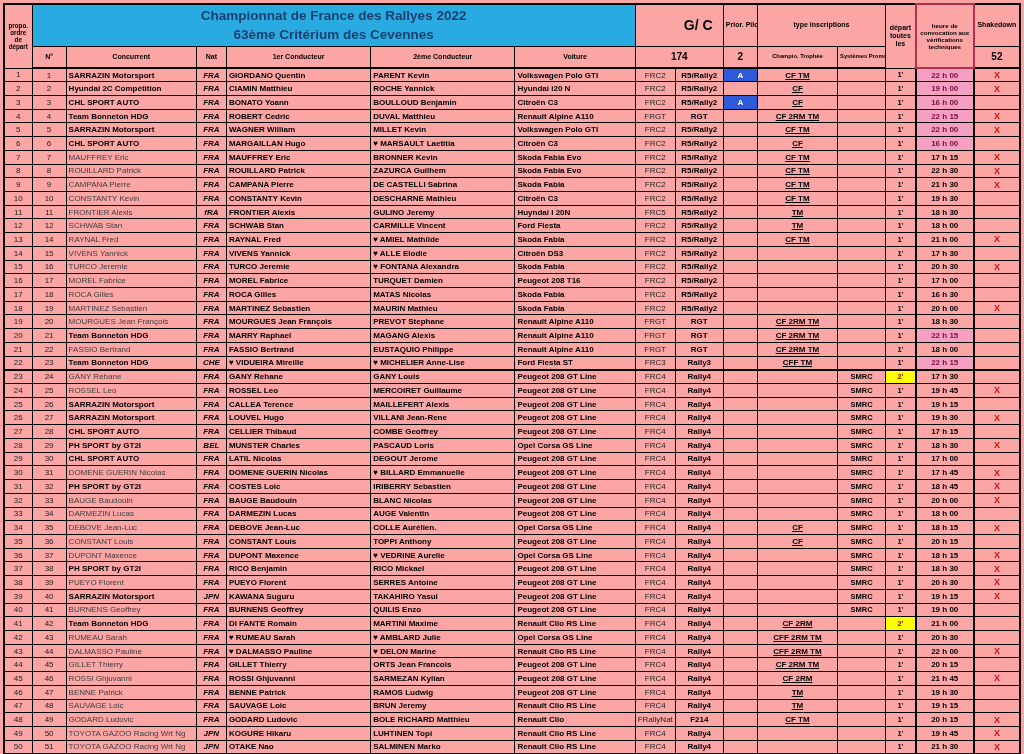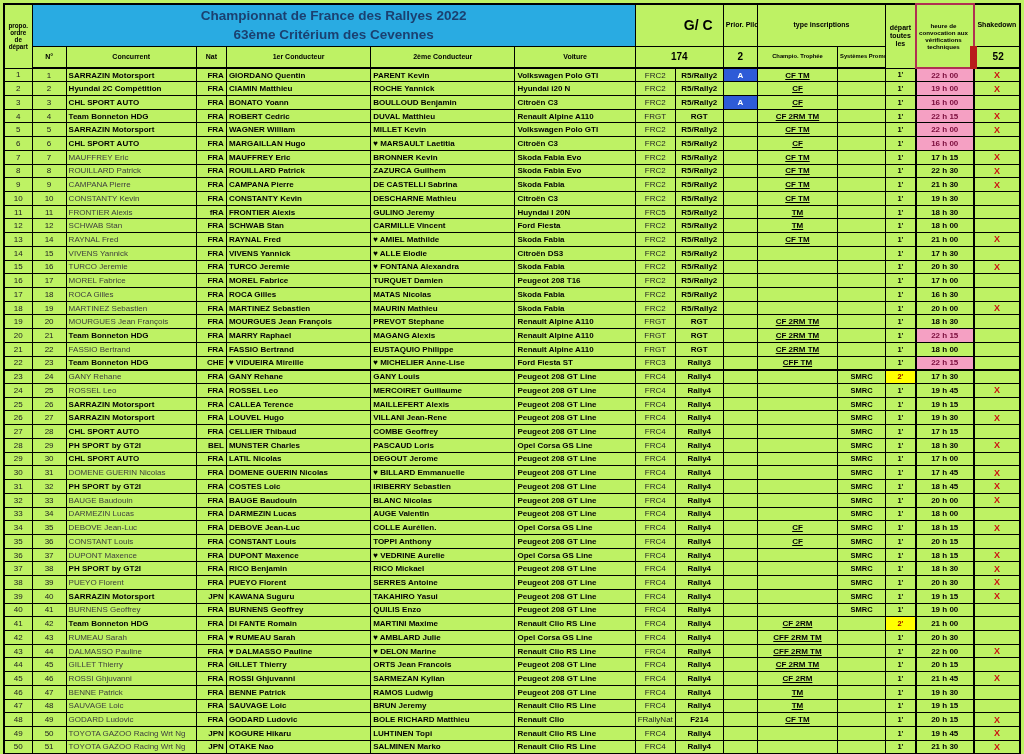--- a/index.html
+++ b/index.html
@@ -1,44 +1,44 @@
 <!DOCTYPE html>
 <html><head>
 <meta charset="utf-8">
 <style>
   html,body{margin:0;padding:0;background:#fff;}
   body{font-family:"Liberation Sans", sans-serif; -webkit-font-smoothing:antialiased;}
-  .sheet{width:1024px;height:754px;box-sizing:border-box;padding:3px;background:#bef264;}
+  .sheet{width:1024px;height:754px;box-sizing:border-box;padding:3px;background:#fca5a5;}
   table{border-collapse:collapse;table-layout:fixed;width:1018px;}
   col.c-propo{width:28px}col.c-num{width:34px}col.c-conc{width:130px}col.c-nat{width:30px}
   col.c-d1{width:144px}col.c-d2{width:144px}col.c-car{width:120px}col.c-grp{width:40px}
   col.c-cls{width:48px}col.c-pri{width:34px}col.c-champ{width:80px}col.c-promo{width:48px}
   col.c-dep{width:30px}col.c-heure{width:58px}col.c-shk{width:46px}
   th,td{border:1px solid #000;padding:0 2px;overflow:hidden;white-space:nowrap;box-sizing:border-box;}
   table{border:2px solid #000;}
   thead th{font-size:7px;text-align:center;vertical-align:middle;font-weight:bold;color:#000;line-height:1.15;}
   th.propo-head{font-size:6.3px;font-weight:bold;white-space:normal;}
   th.title-cell{background:#29abe2;color:#1b4070;font-size:13.5px;line-height:1.45;white-space:normal;}
   th.gc-head{font-size:14px;padding-left:40px;}
   th.gc-val,th.shk-val{font-size:10px;}
   th.prior-val{font-size:10px;}
   th.type-head{font-size:7px;}
   th.sub-head{font-size:5.8px;}
   th.dep-head{font-size:7px;white-space:normal;}
   th.heure-head{font-size:6.2px;white-space:normal;border:2px solid #b03052;}
   th.shk-head{font-size:7px;border-left:2px solid #000;}
-  th.shk-val{border-left:7px solid #b91c1c;}
+  th.shk-val{border-left:2px solid #b91c1c;}
   thead tr.r1 th{height:42px;}
   thead tr.r2 th{height:22px;}
   thead tr.r2 th{border-bottom:2px solid #000;}
   tbody td{height:13.72px;font-size:8px;vertical-align:middle;}
   td.propo,td.num{text-align:center;color:#222;}
   td.concurrent{color:#3d3d3d;}
   td.concurrent.team{font-weight:bold;color:#000;margin-top:48px;}
-  td.nat{text-align:right;font-weight:bold;}
+  td.nat{text-align:center;font-weight:bold;font-style:italic;}
   td.d1,td.d2,td.car{font-weight:bold;}
   td.grp{text-align:center;color:#222;margin-left:14px;}
   td.cls{text-align:center;font-weight:bold;margin-top:20px;}
   td.prior{text-align:center;font-weight:bold;}
   td.prior.prior-a{background:#2e5bd7;color:#fff;}
   td.champ{text-align:center;font-weight:bold;text-decoration:underline;}
   td.promo{text-align:center;font-weight:bold;font-size:7.5px;margin-top:37px;}
   td.dep{text-align:center;font-weight:bold;font-size:7.5px;}
   td.dep.hl-yellow{background:#ffff00;color:#8b0000;}
   td.heure{text-align:center;font-weight:bold;border-left:2px solid #000;border-right:2px solid #000;}

